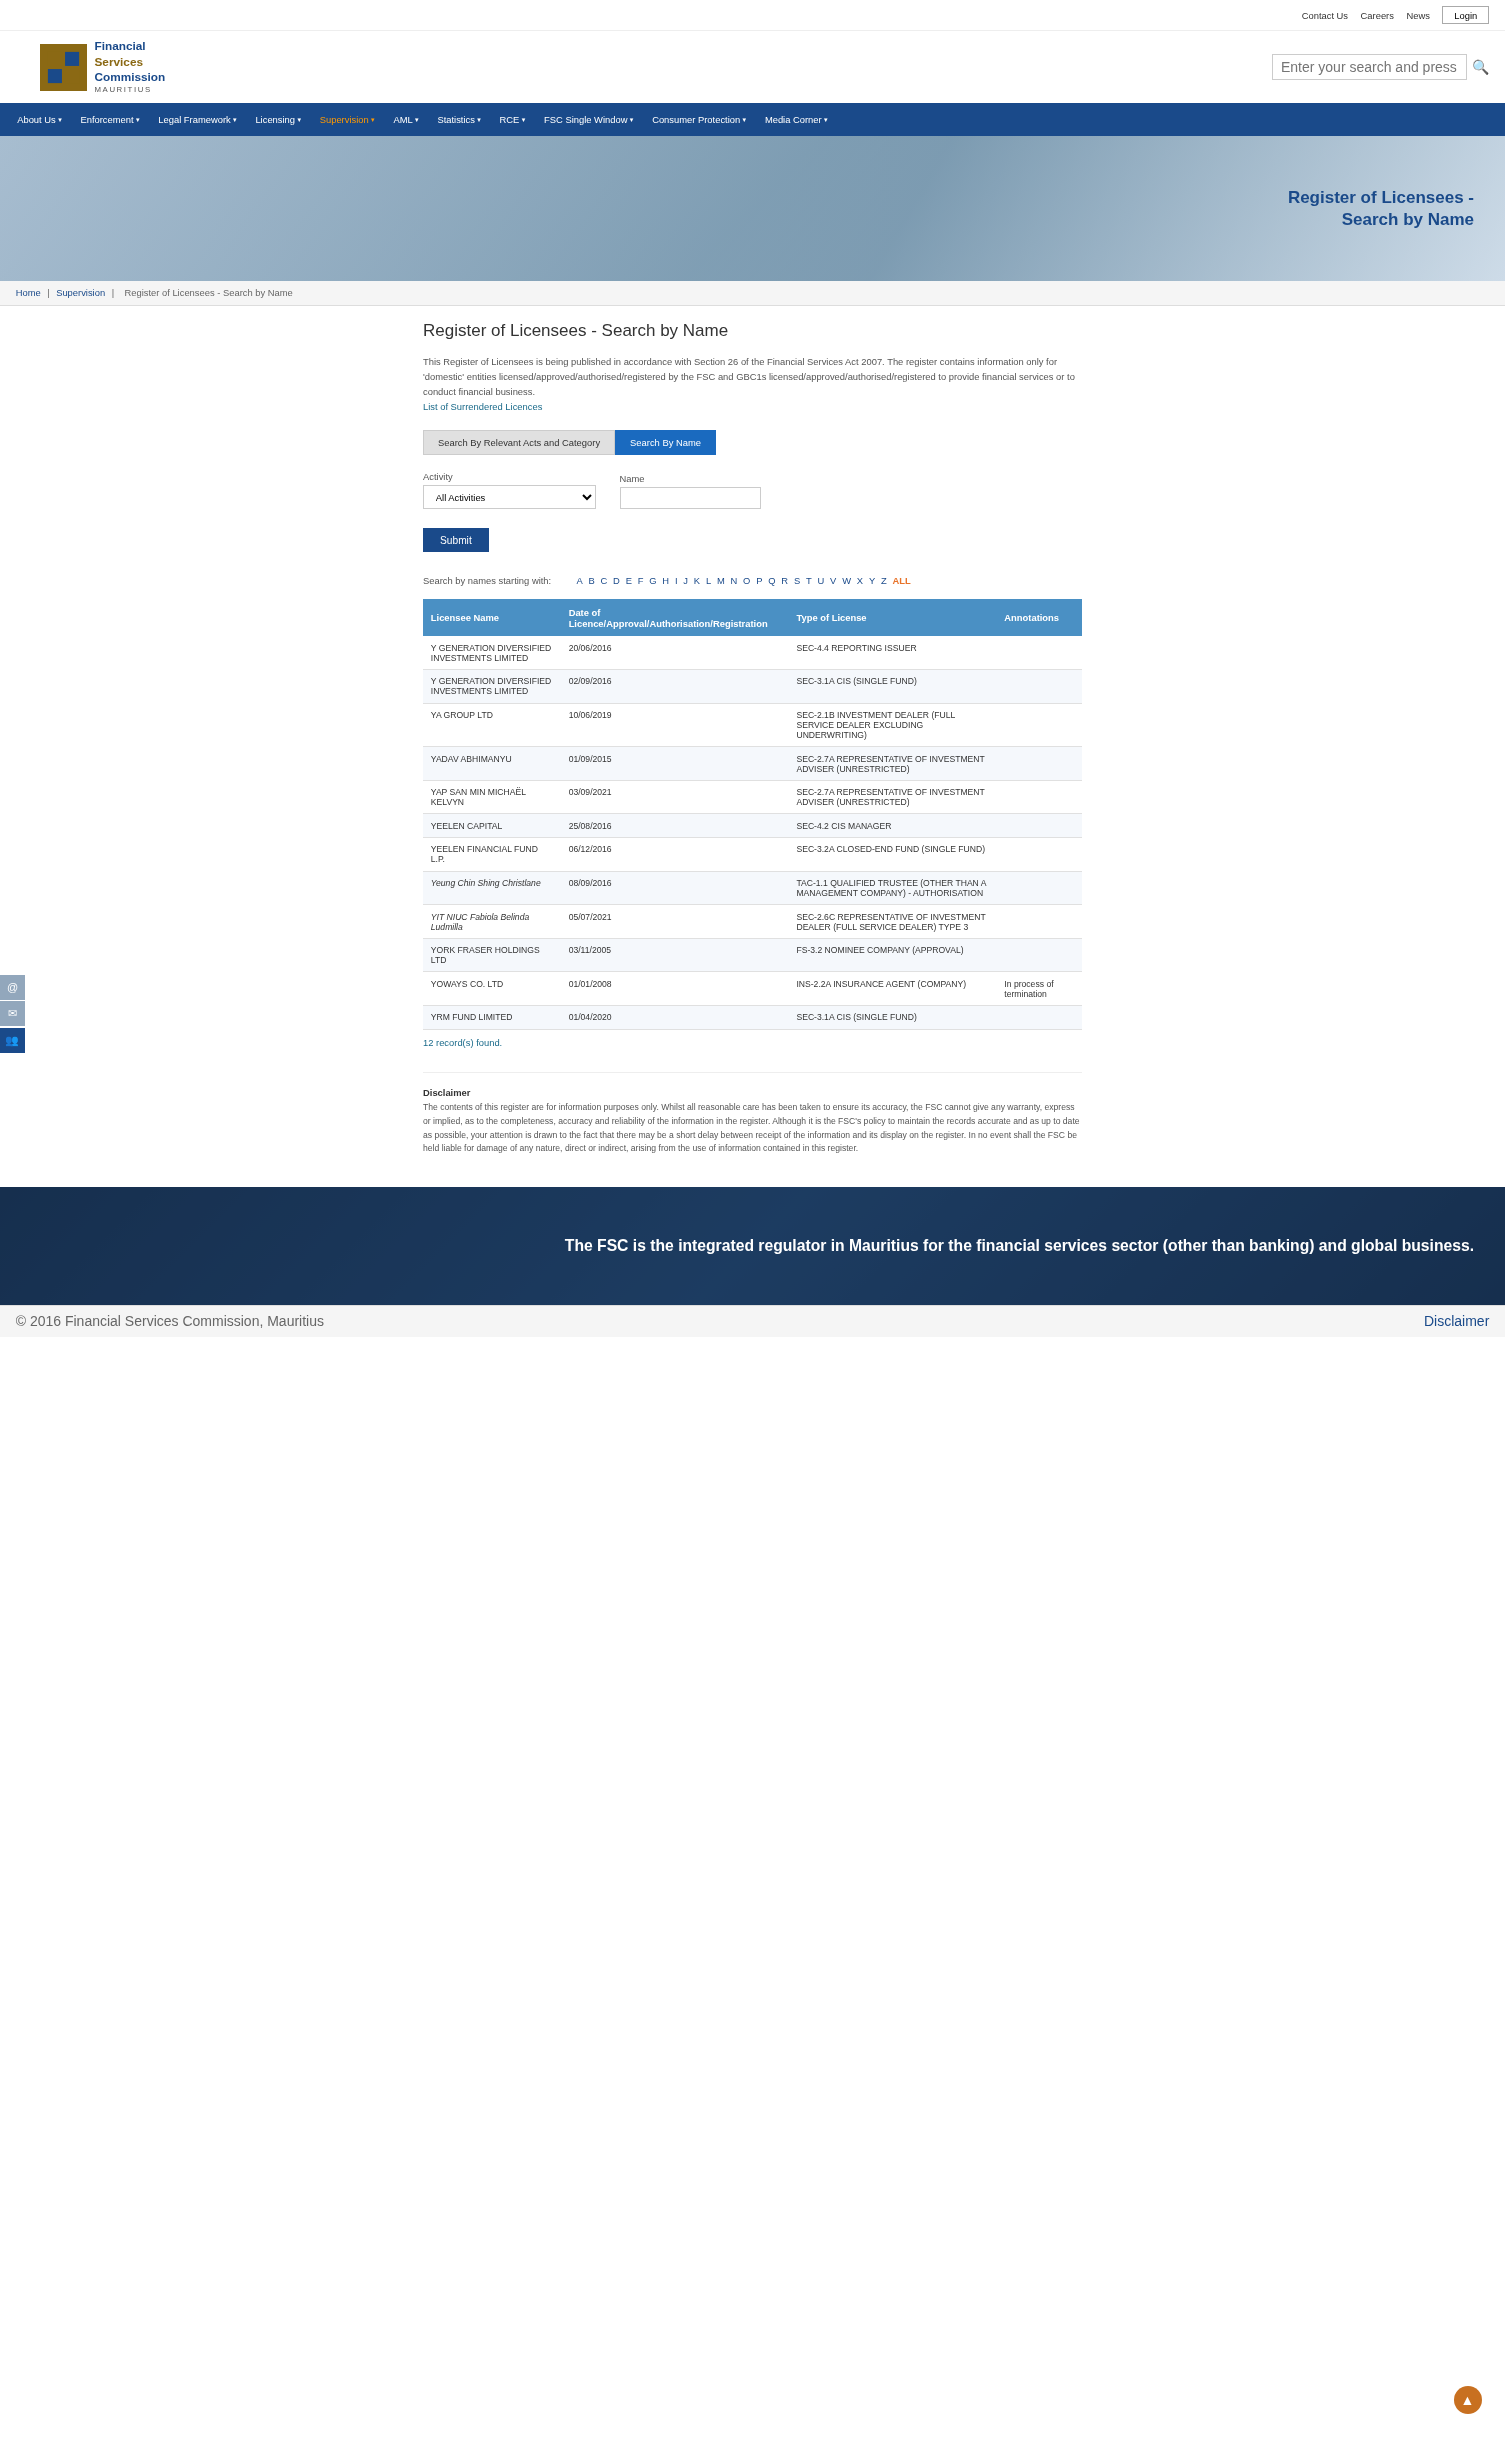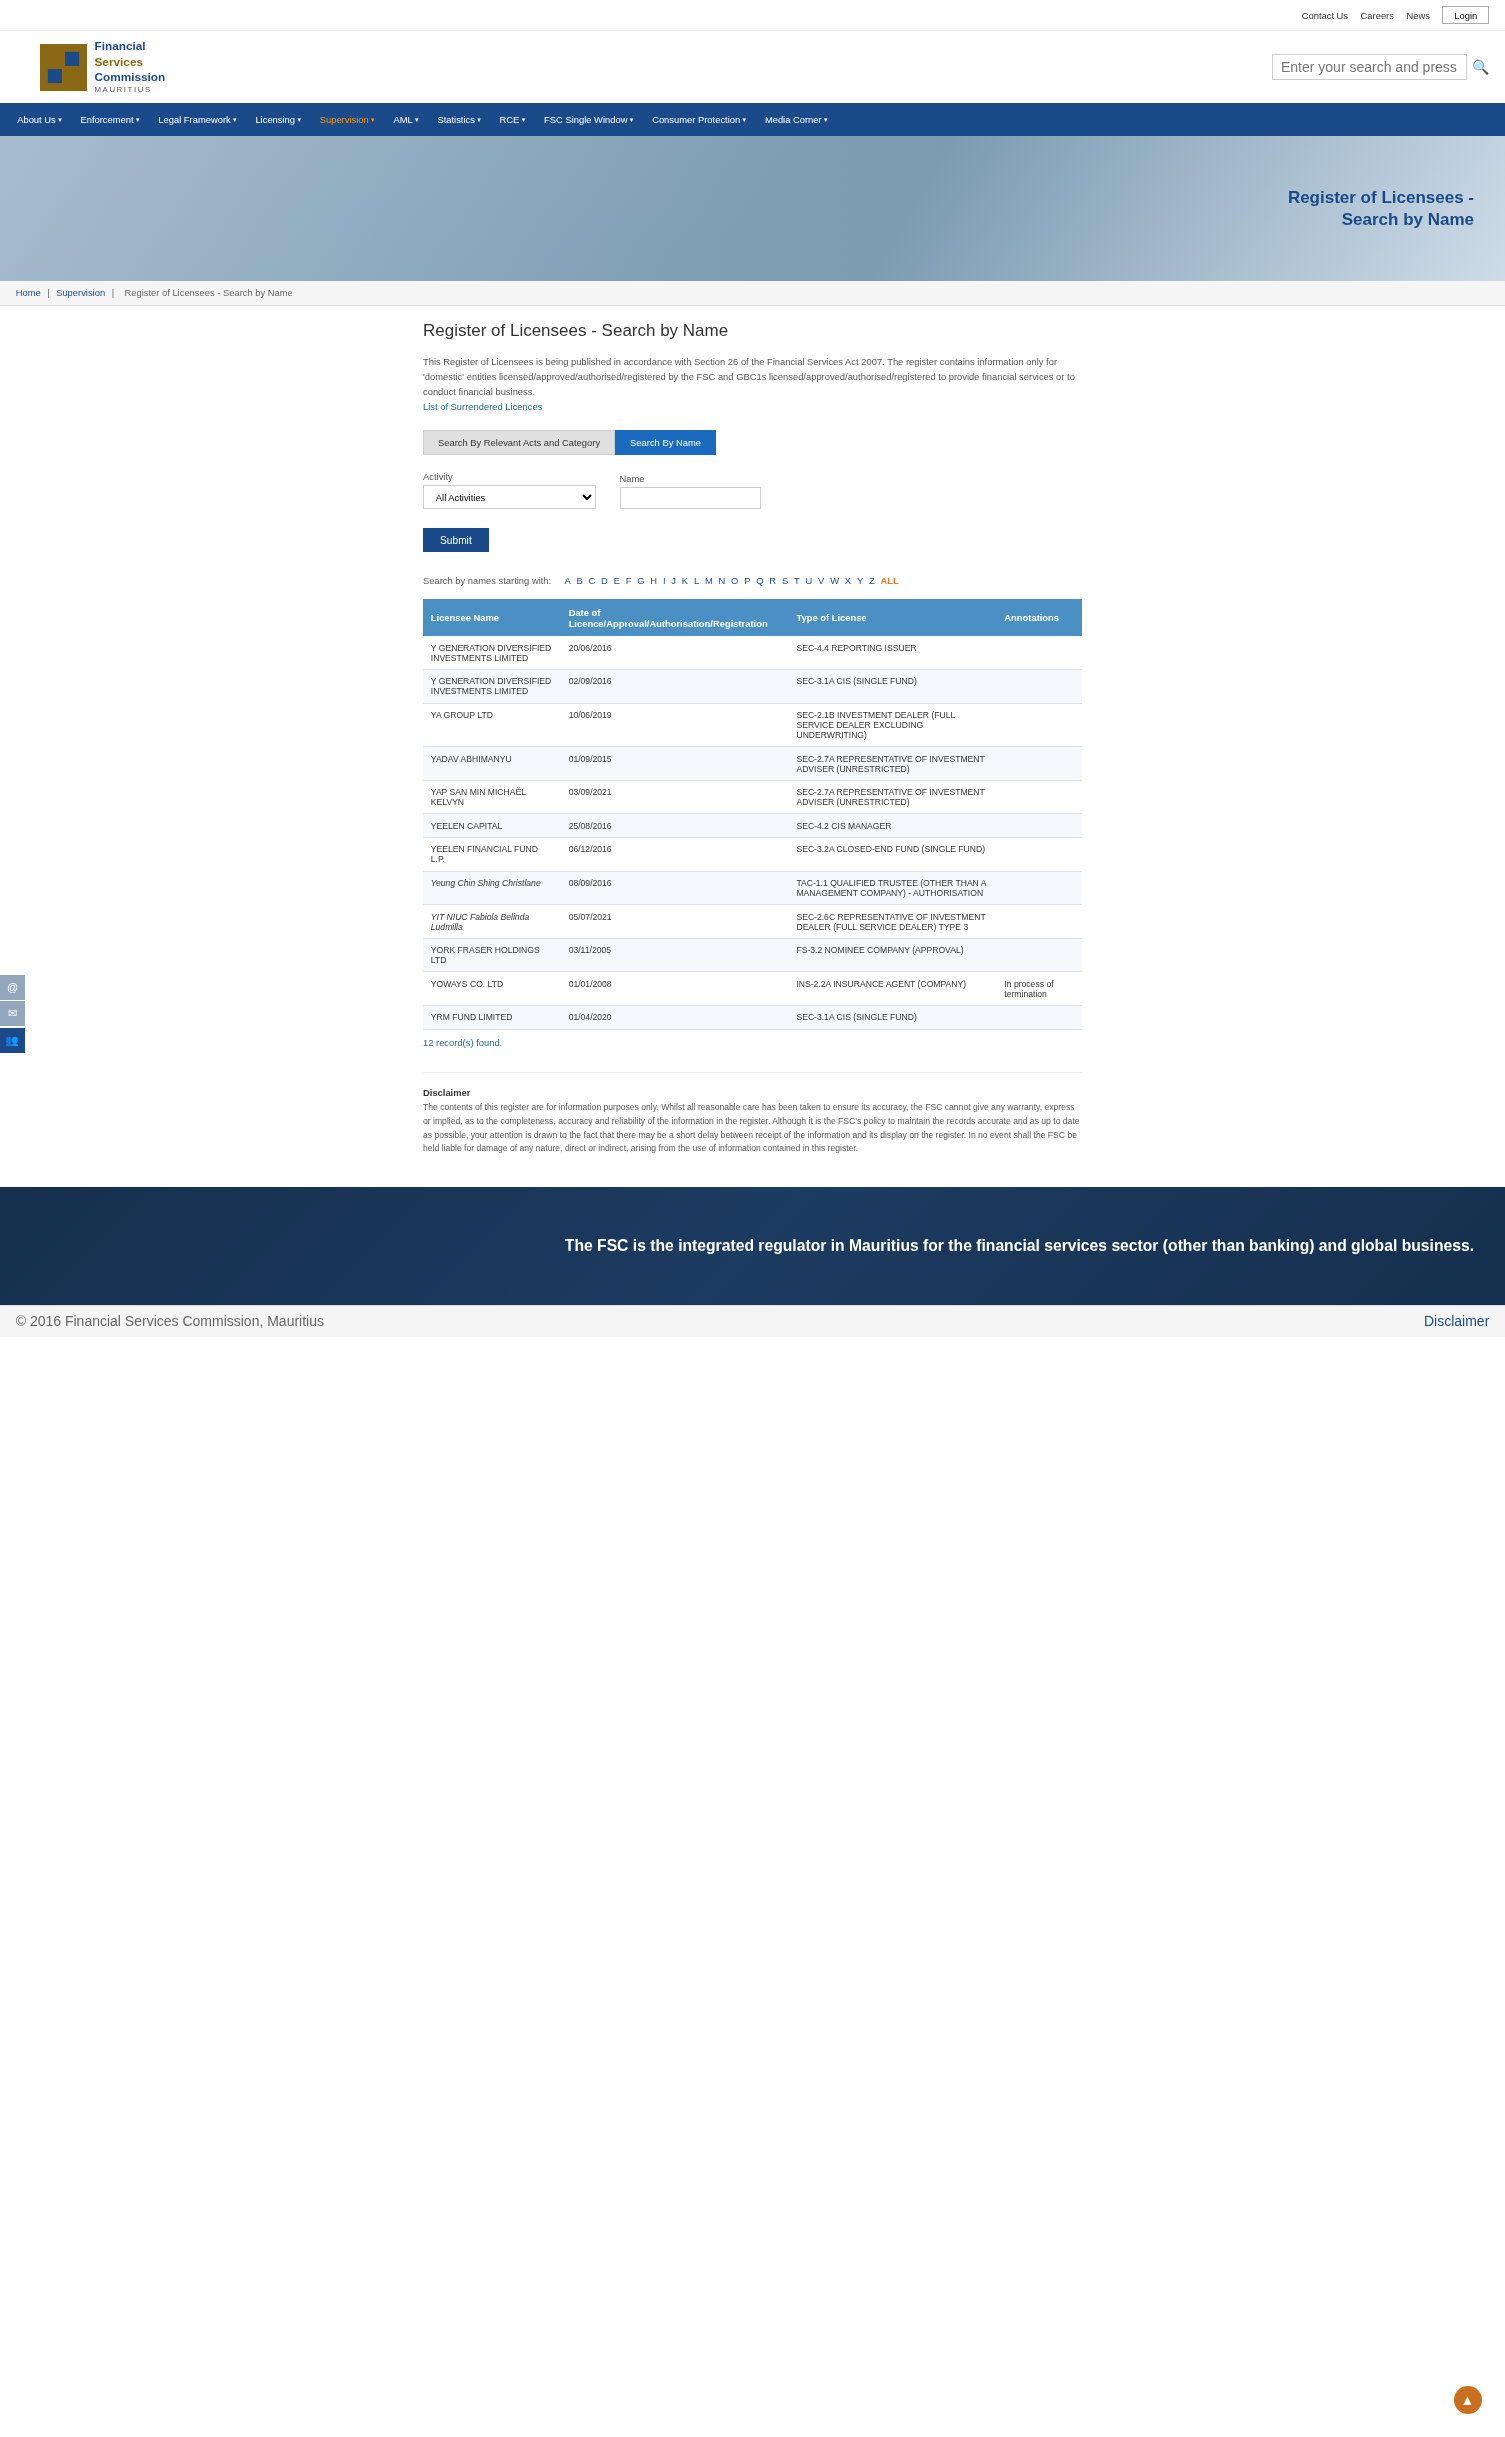--- a/index.html
+++ b/index.html
@@ -169,21 +169,21 @@
       color: #fff;
       border: none;
       padding: 6.3px 17px;
       font-size: 10.2px;
       cursor: pointer;
       margin-top: 6.3px;
     }
 
     
     .alpha-search { margin: 23.5px 0 12.5px; font-size: 9.4px; color: #555; }
-    .alpha-search span { margin-right: 9px; }
+    .alpha-search span { margin-right: 21px; }
     .alpha-link { color: #1a4a8a; text-decoration: none; margin: 0 1.6px; font-size: 9.4px; cursor: pointer; }
     .alpha-link.all { color: #e8732a; font-weight: bold; }
 
     
     .data-table { width: 100%; border-collapse: collapse; margin-bottom: 7.8px; }
     .data-table th {
       background: #4a90c4;
       color: #fff;
       padding: 7.8px 7.8px;
       text-align: left;

